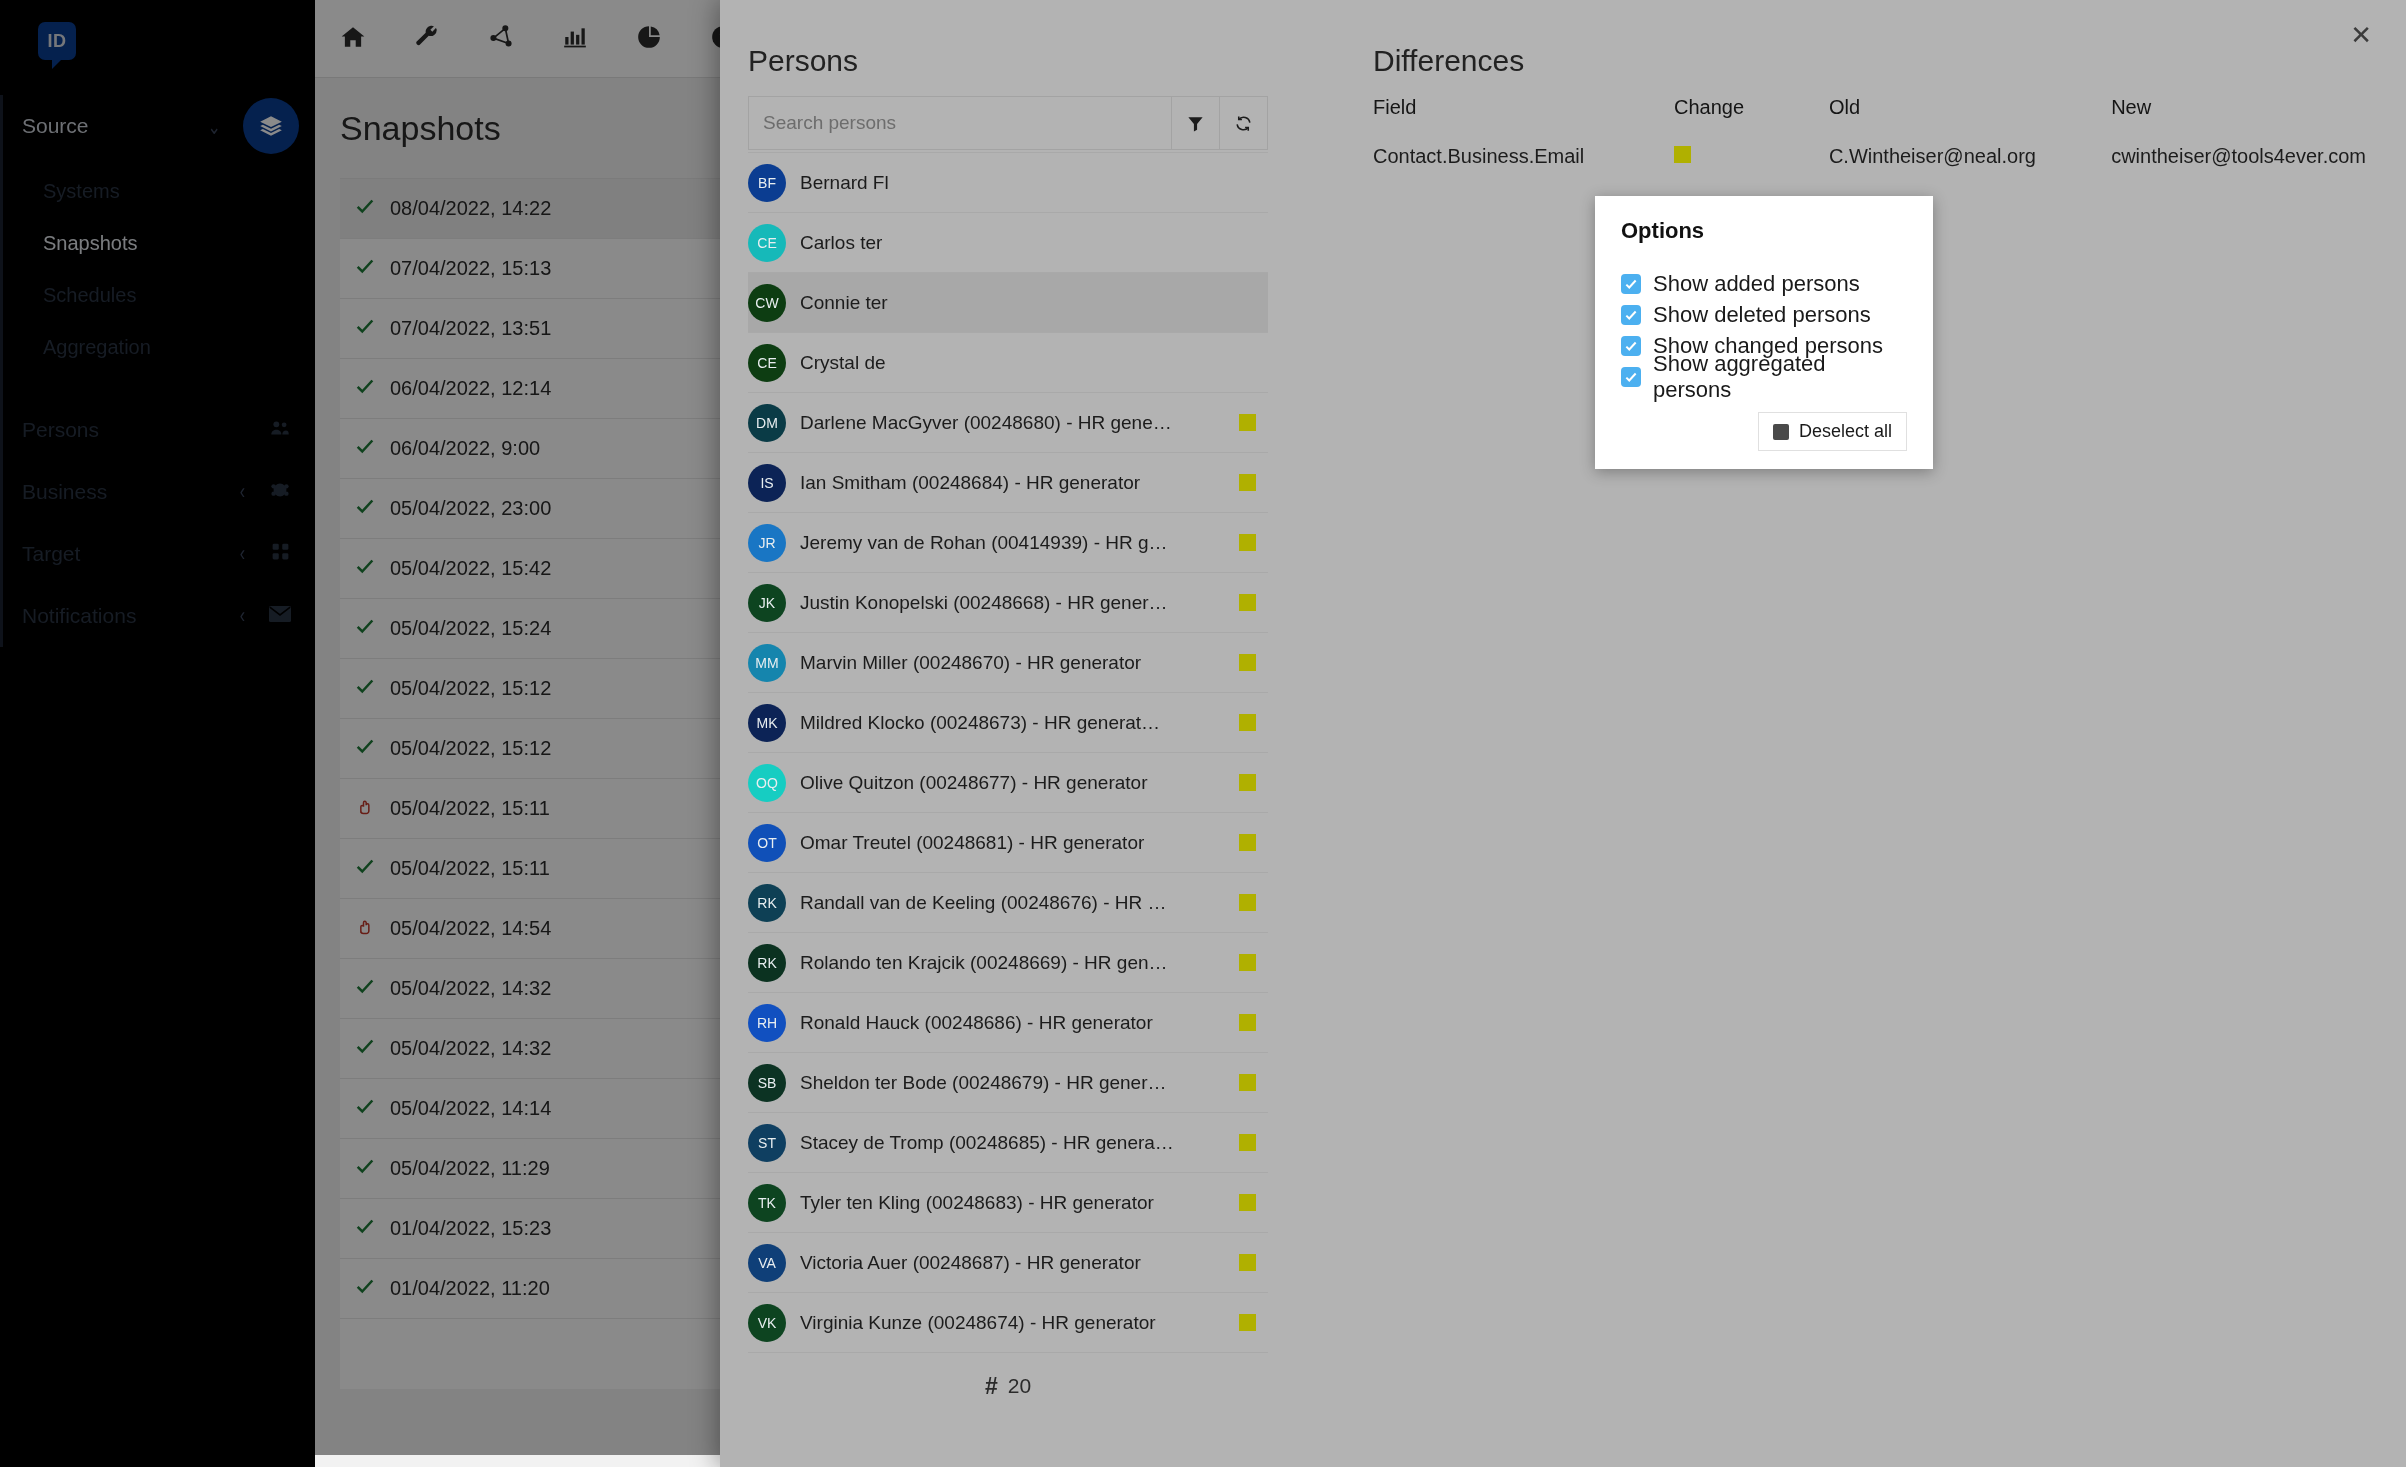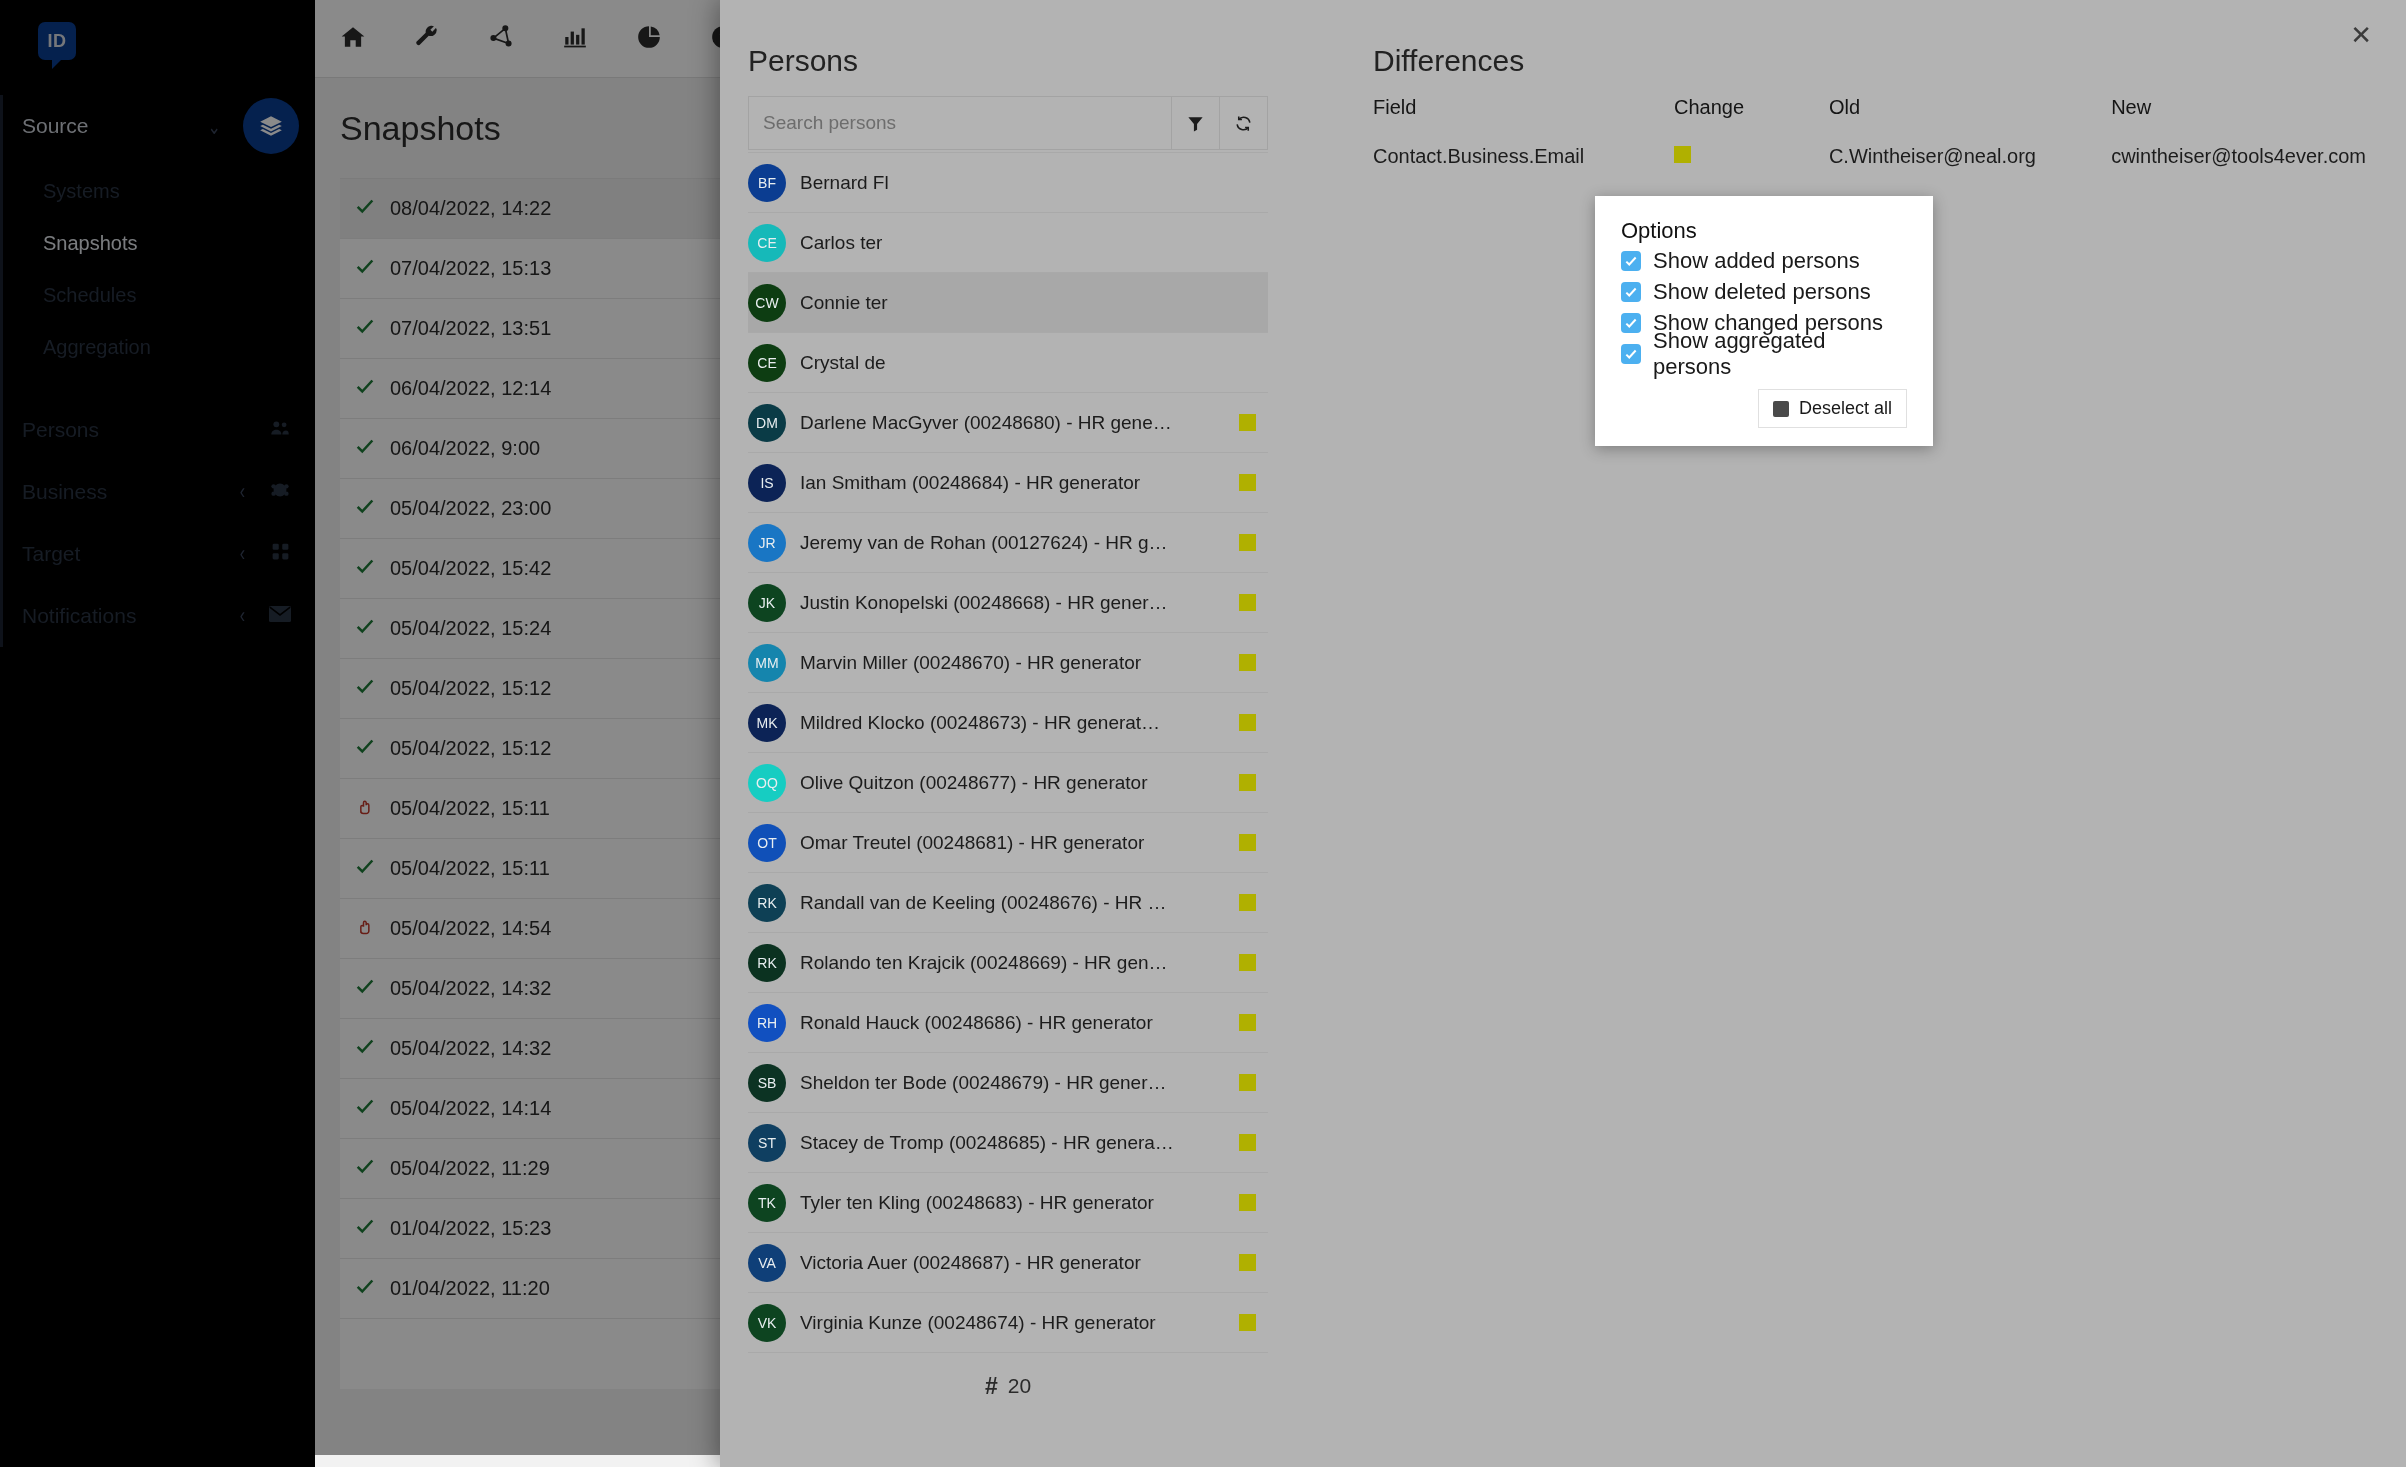--- a/index.html
+++ b/index.html
@@ -174,21 +174,21 @@
   .diff-table .c-change { width: 220px; }
   .diff-table .c-old { width: 340px; }
 
   
   .options-pop {
     position: absolute; left: 875px; top: 196px;
     width: 338px; background: #fff;
     box-shadow: 0 3px 14px rgba(0,0,0,.3);
     padding: 22px 26px 18px 26px;
   }
-  .options-title { font-size: 22px; font-weight: normal; color: #111; margin-bottom: 1px; }
+  .options-title { font-size: 22px; font-weight: bold; color: #111; margin-bottom: 24px; }
   .opt-row { display: flex; align-items: center; height: 31px; }
   .cb {
     width: 20px; height: 20px; border-radius: 4px; background: #4cb0f0;
     display: flex; align-items: center; justify-content: center;
     color: #fff; font-size: 14px; margin-right: 12px; flex-shrink: 0;
   }
   .opt-label { font-size: 22px; color: #1a1a1a; }
   .deselect-row { display: flex; justify-content: flex-end; margin-top: 20px; }
   .deselect-btn {
     border: 1px solid #e0e0e0; background: #fff; padding: 8px 14px;
@@ -709,21 +709,21 @@
               <span class="person-name">Darlene MacGyver (00248680) - HR gene…</span>
               <span class="chg-box"></span>
             </div>
             <div class="person-row">
               <span class="avatar" style="background:#0c2356">IS</span>
               <span class="person-name">Ian Smitham (00248684) - HR generator</span>
               <span class="chg-box"></span>
             </div>
             <div class="person-row">
               <span class="avatar" style="background:#1976c4">JR</span>
-              <span class="person-name">Jeremy van de Rohan (00127624) - HR g…</span>
+              <span class="person-name">Jeremy van de Rohan (00414939) - HR g…</span>
               <span class="chg-box"></span>
             </div>
             <div class="person-row">
               <span class="avatar" style="background:#0d4420">JK</span>
               <span class="person-name">Justin Konopelski (00248668) - HR gener…</span>
               <span class="chg-box"></span>
             </div>
             <div class="person-row">
               <span class="avatar" style="background:#1585ad">MM</span>
               <span class="person-name">Marvin Miller (00248670) - HR generator</span>

